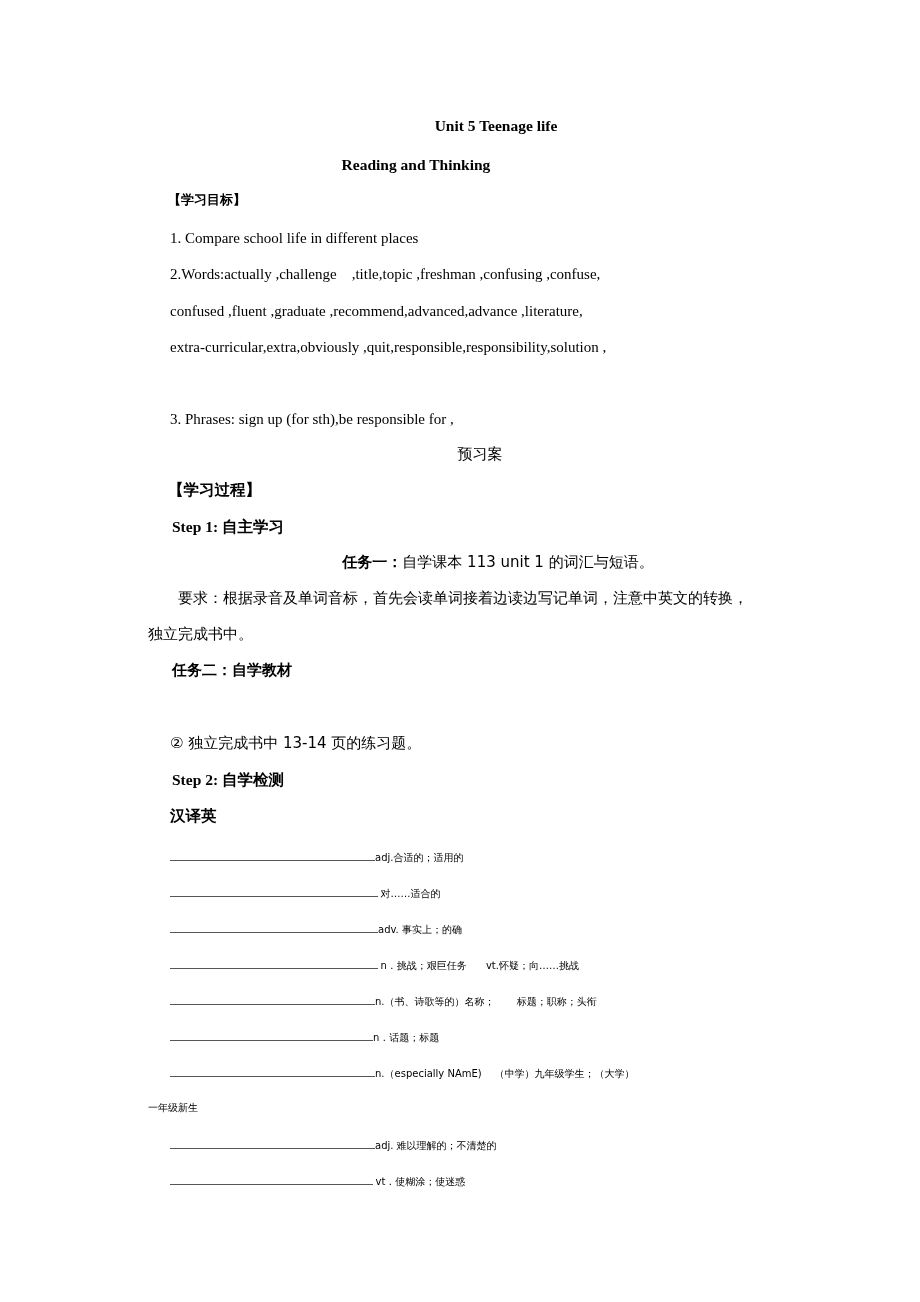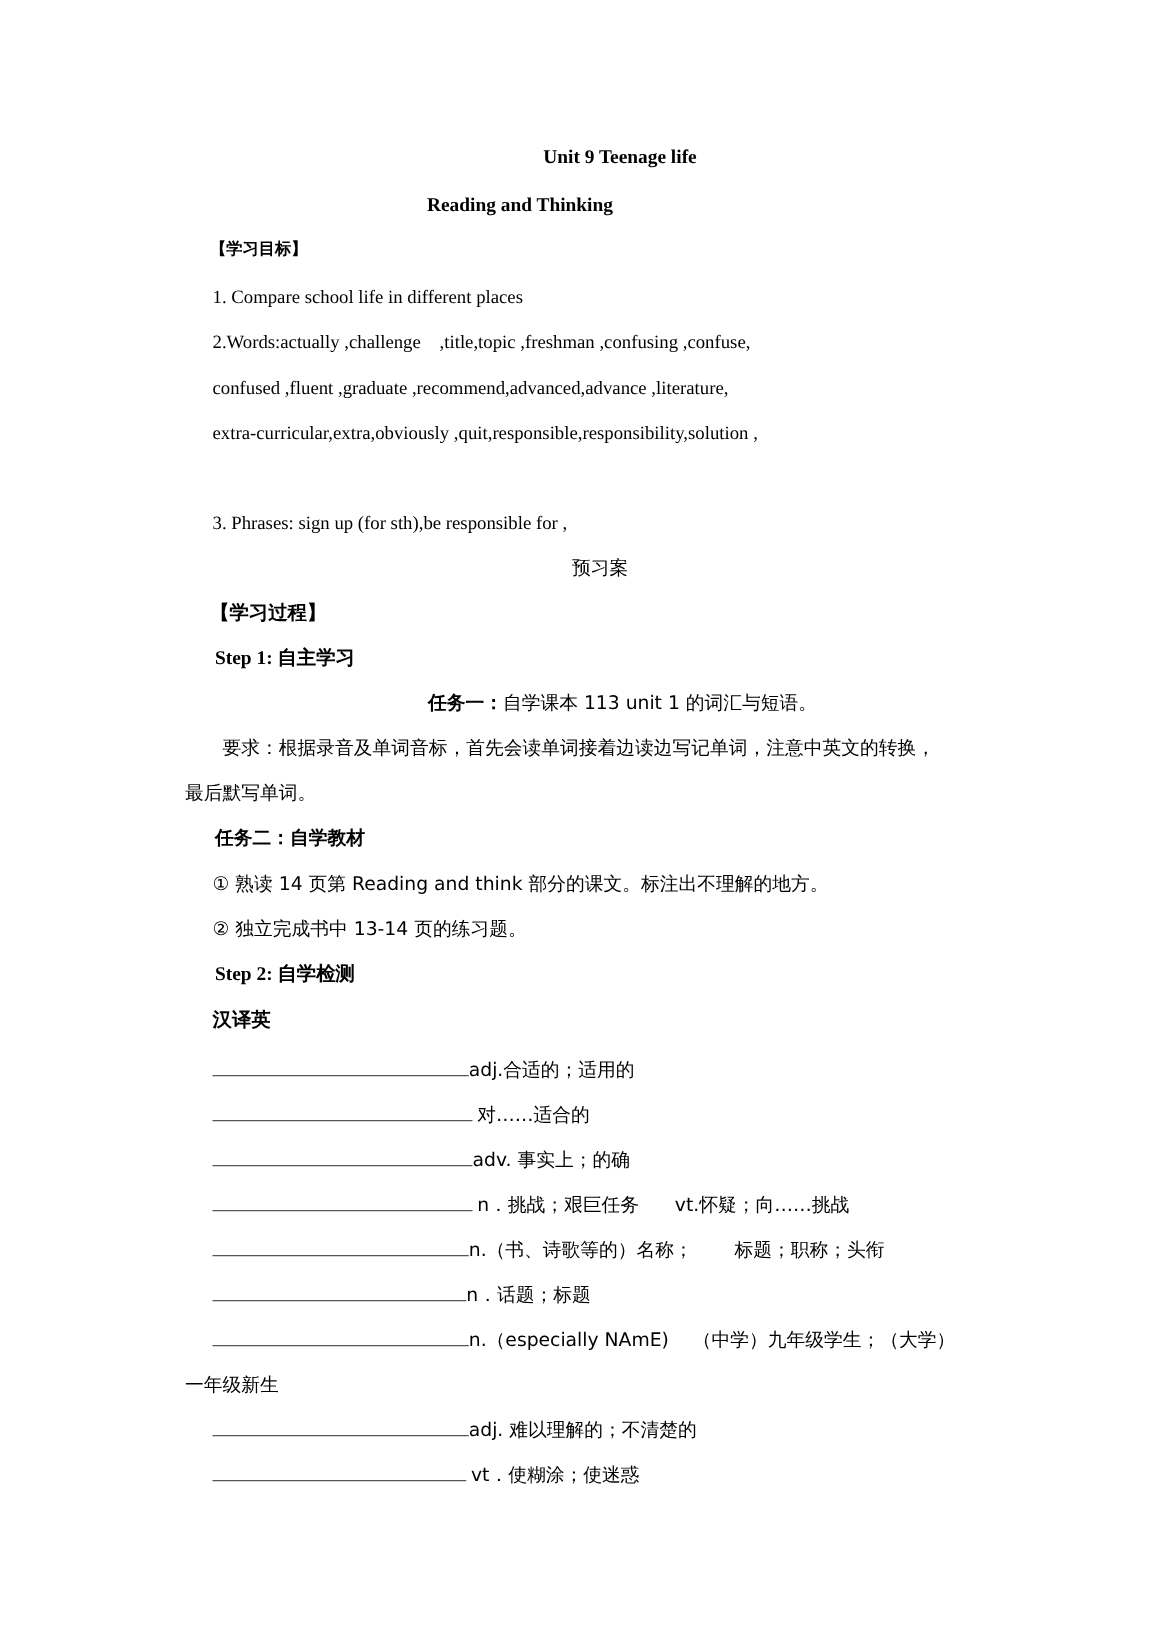--- a/index.html
+++ b/index.html
@@ -37,21 +37,21 @@
     line-height: 1;
     white-space: pre;
   }
 
   
   .blank-row {
     position: absolute;
     left: 0;
     width: 660px;
     height: 22px;
-    font-size: 15px;
+    font-size: 10px;
     line-height: 22px;
     white-space: pre;
   }
   .blank-line {
     display: inline-block;
     border-bottom: 1px solid #555;
     height: 15px;
     vertical-align: baseline;
   }
   .blank-def {
@@ -59,46 +59,45 @@
     vertical-align: baseline;
   }
 
   .cn { font-family: "DejaVu Sans", "Liberation Sans", sans-serif; }
 </style>
 </head>
 <body>
 
 <div class="page">
 
-  <div class="row" style="top:118px; text-align:center; padding-left:170px; width:652px; font-weight:bold; font-size:15.5px;">Unit 9 Teenage life</div>
+  <div class="row" style="top:118px; text-align:center; padding-left:170px; width:652px; font-weight:bold; font-size:15.5px;">Unit 5 Teenage life</div>
 
   <div class="row" style="top:157px; text-align:center; padding-left:90px; width:652px; font-weight:bold; font-size:15.5px;">Reading and Thinking</div>
 
   <div class="row cn" style="top:193px; left:168px; font-weight:bold; font-size:13px;">【学习目标】</div>
 
   <div class="row" style="top:231px; left:170px;">1. Compare school life in different places</div>
   <div class="row" style="top:267px; left:170px;">2.Words:actually ,challenge    ,title,topic ,freshman ,confusing ,confuse,</div>
   <div class="row" style="top:304px; left:170px;">confused ,fluent ,graduate ,recommend,advanced,advance ,literature,</div>
   <div class="row" style="top:340px; left:170px;">extra-curricular,extra,obviously ,quit,responsible,responsibility,solution ,</div>
   <div class="row" style="top:412px; left:170px;">3. Phrases: sign up (for sth),be responsible for ,</div>
 
   <div class="row cn" style="top:483px; left:168px; font-weight:bold; font-size:15.5px;">【学习过程】</div>
 
   <div class="row cn" style="top:447px; left:170px; width:620px; text-align:center;">预习案</div>
 
   <div class="row" style="top:519px; left:172px; font-weight:bold; font-size:15.5px;"><span>Step 1:</span><span>&nbsp;</span><span class="cn">自主学习</span></div>
 
   <div class="row" style="top:555px; left:172px;text-align:center;"><b class="cn">任务一：</b><span class="cn">自学课本 113 unit 1 的词汇与短语。</span></div>
 
   <div class="row cn" style="top:591px; left:178px;">要求：根据录音及单词音标，首先会读单词接着边读边写记单词，注意中英文的转换，</div>
-  <div class="row cn" style="top:627px; left:148px;">最后默写单词。</div>
+  <div class="row cn" style="top:627px; left:148px;">独立完成书中。</div>
 
   <div class="row" style="top:663px; left:172px;"><b class="cn">任务二：</b><b class="cn">自学教材</b></div>
 
-  <div class="row cn" style="top:700px; left:170px;">① 熟读 14 页第 Reading and think 部分的课文。标注出不理解的地方。</div>
   <div class="row cn" style="top:736px; left:170px;">② 独立完成书中 13-14 页的练习题。</div>
 
   <div class="row" style="top:772px; left:172px; font-weight:bold; font-size:15.5px;"><span>Step 2:</span><span>&nbsp;</span><span class="cn">自学检测</span></div>
 
   <div class="row cn" style="top:809px; left:170px; font-weight:bold; font-size:15.5px;">汉译英</div>
 
   <div id="blank-rows">
       <div class="blank-row" style="top: 845px; left: 170px;"><span class="blank-line" style="width: 205px;"></span><span class="blank-def cn">adj.合适的；适用的</span></div>
       <div class="blank-row" style="top: 881px; left: 170px;"><span class="blank-line" style="width: 208px;"></span><span> </span><span class="blank-def cn">对……适合的</span></div>
       <div class="blank-row" style="top: 917px; left: 170px;"><span class="blank-line" style="width: 208px;"></span><span class="blank-def cn">adv. 事实上；的确</span></div>

